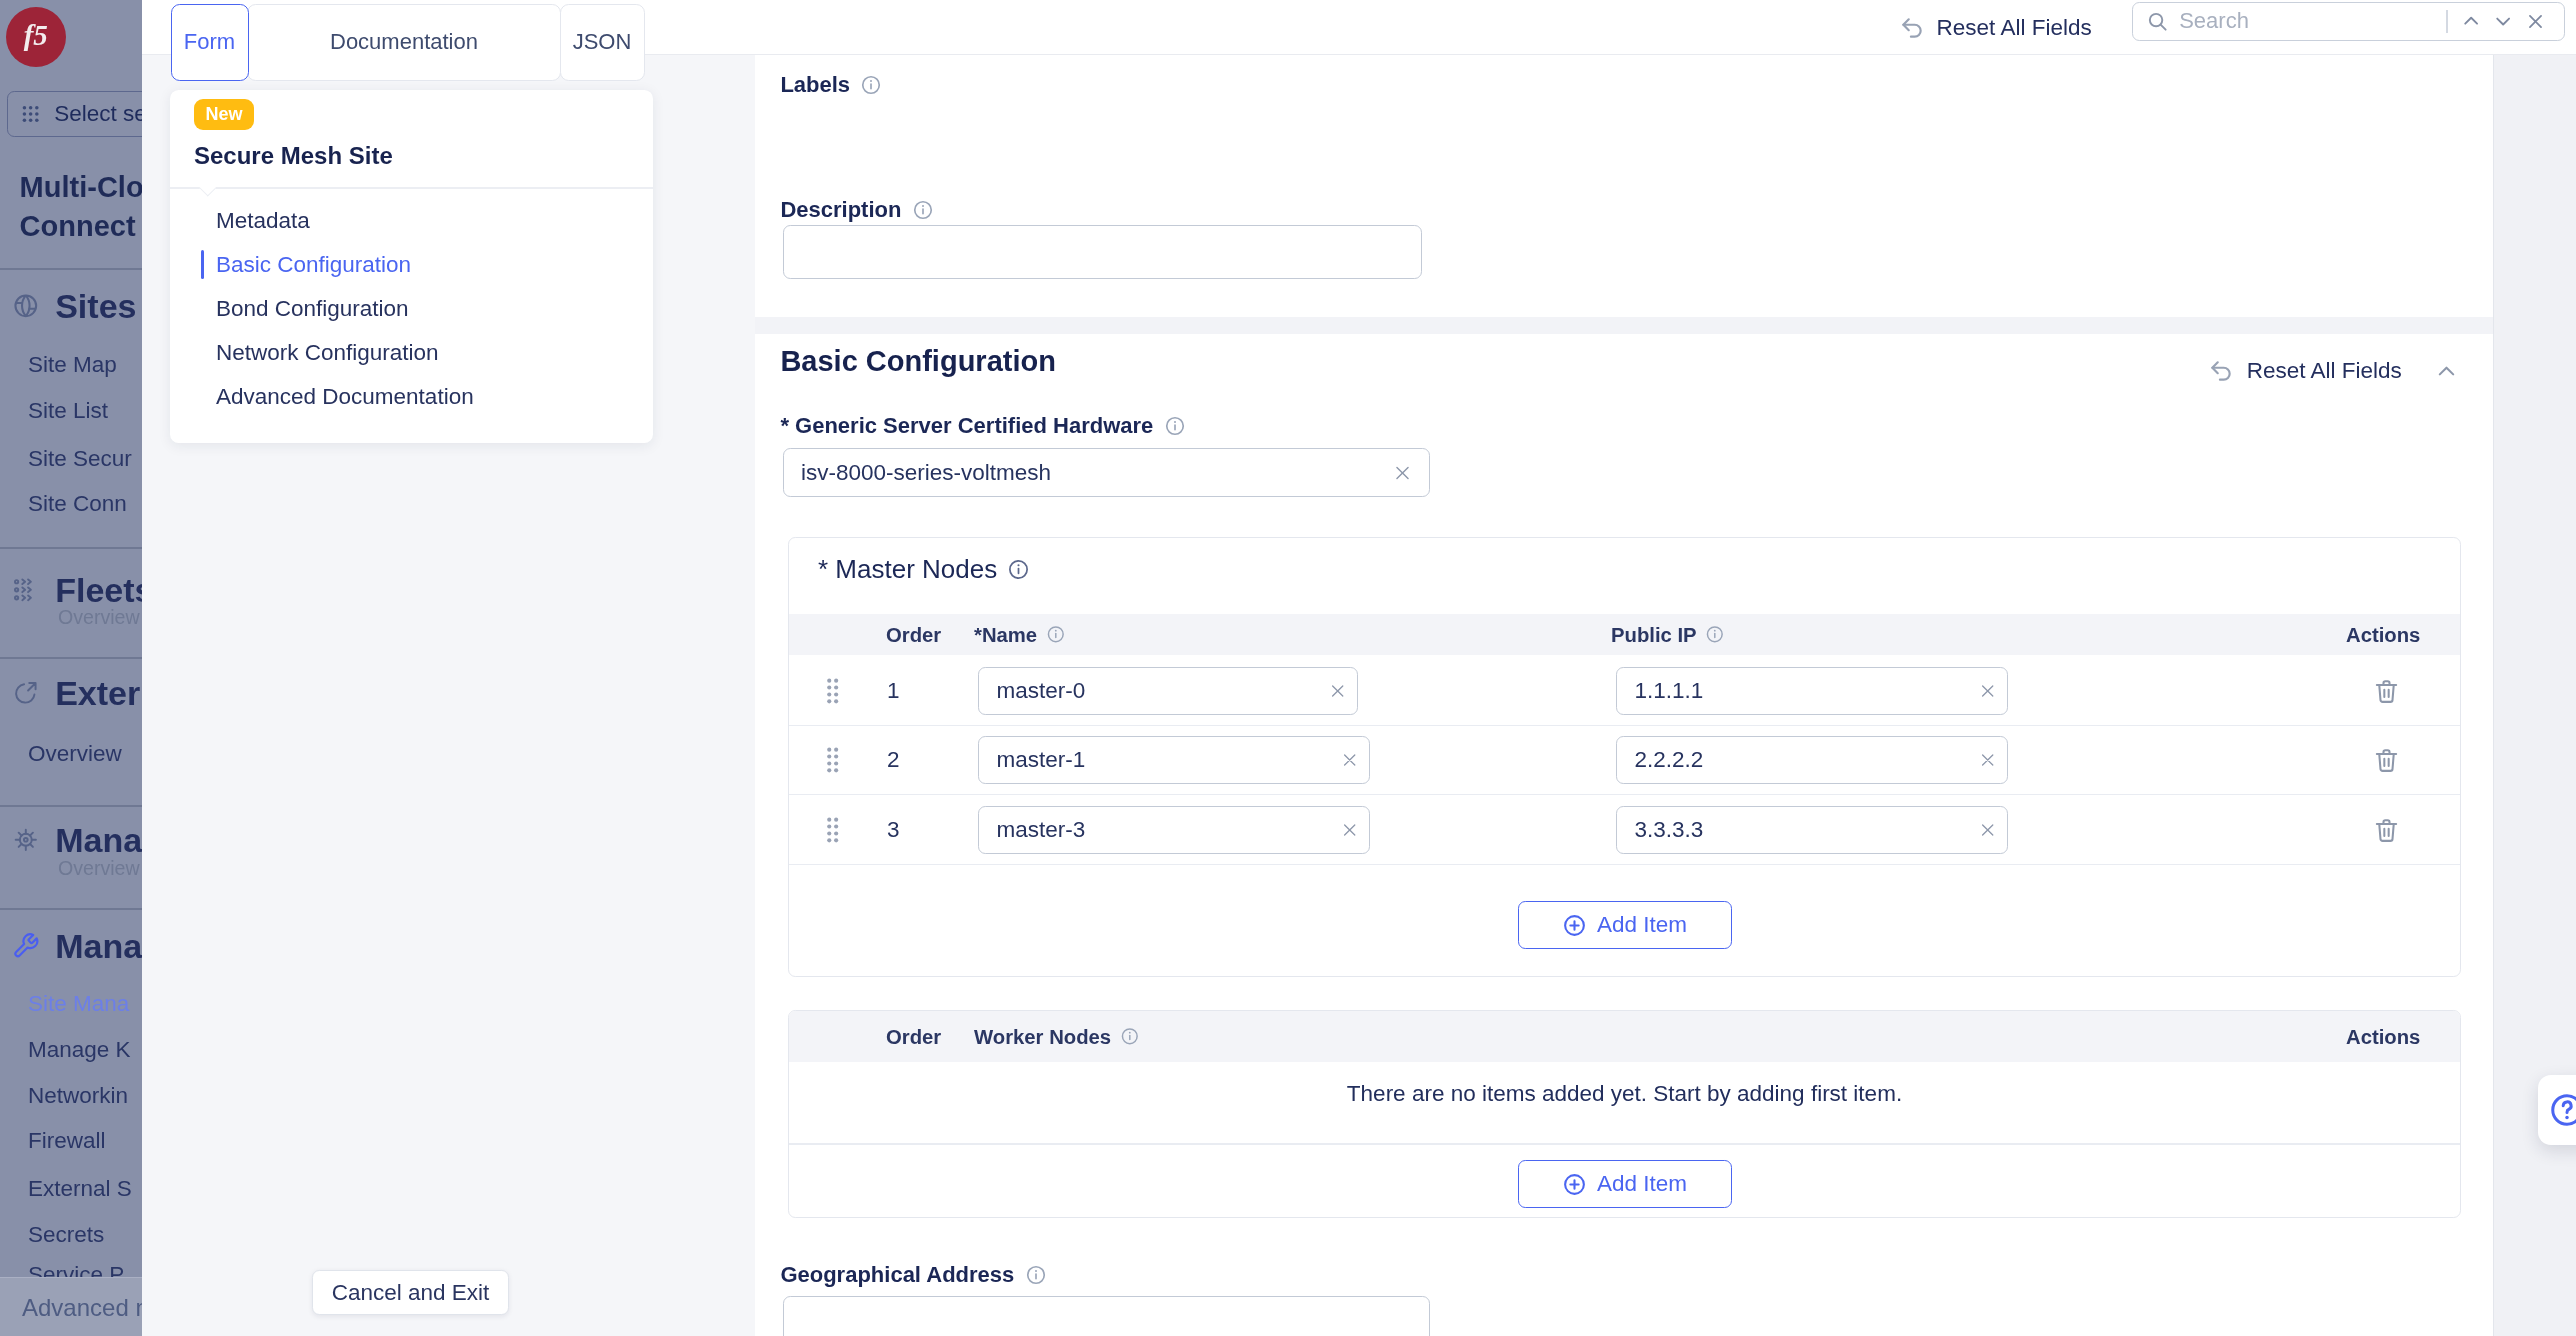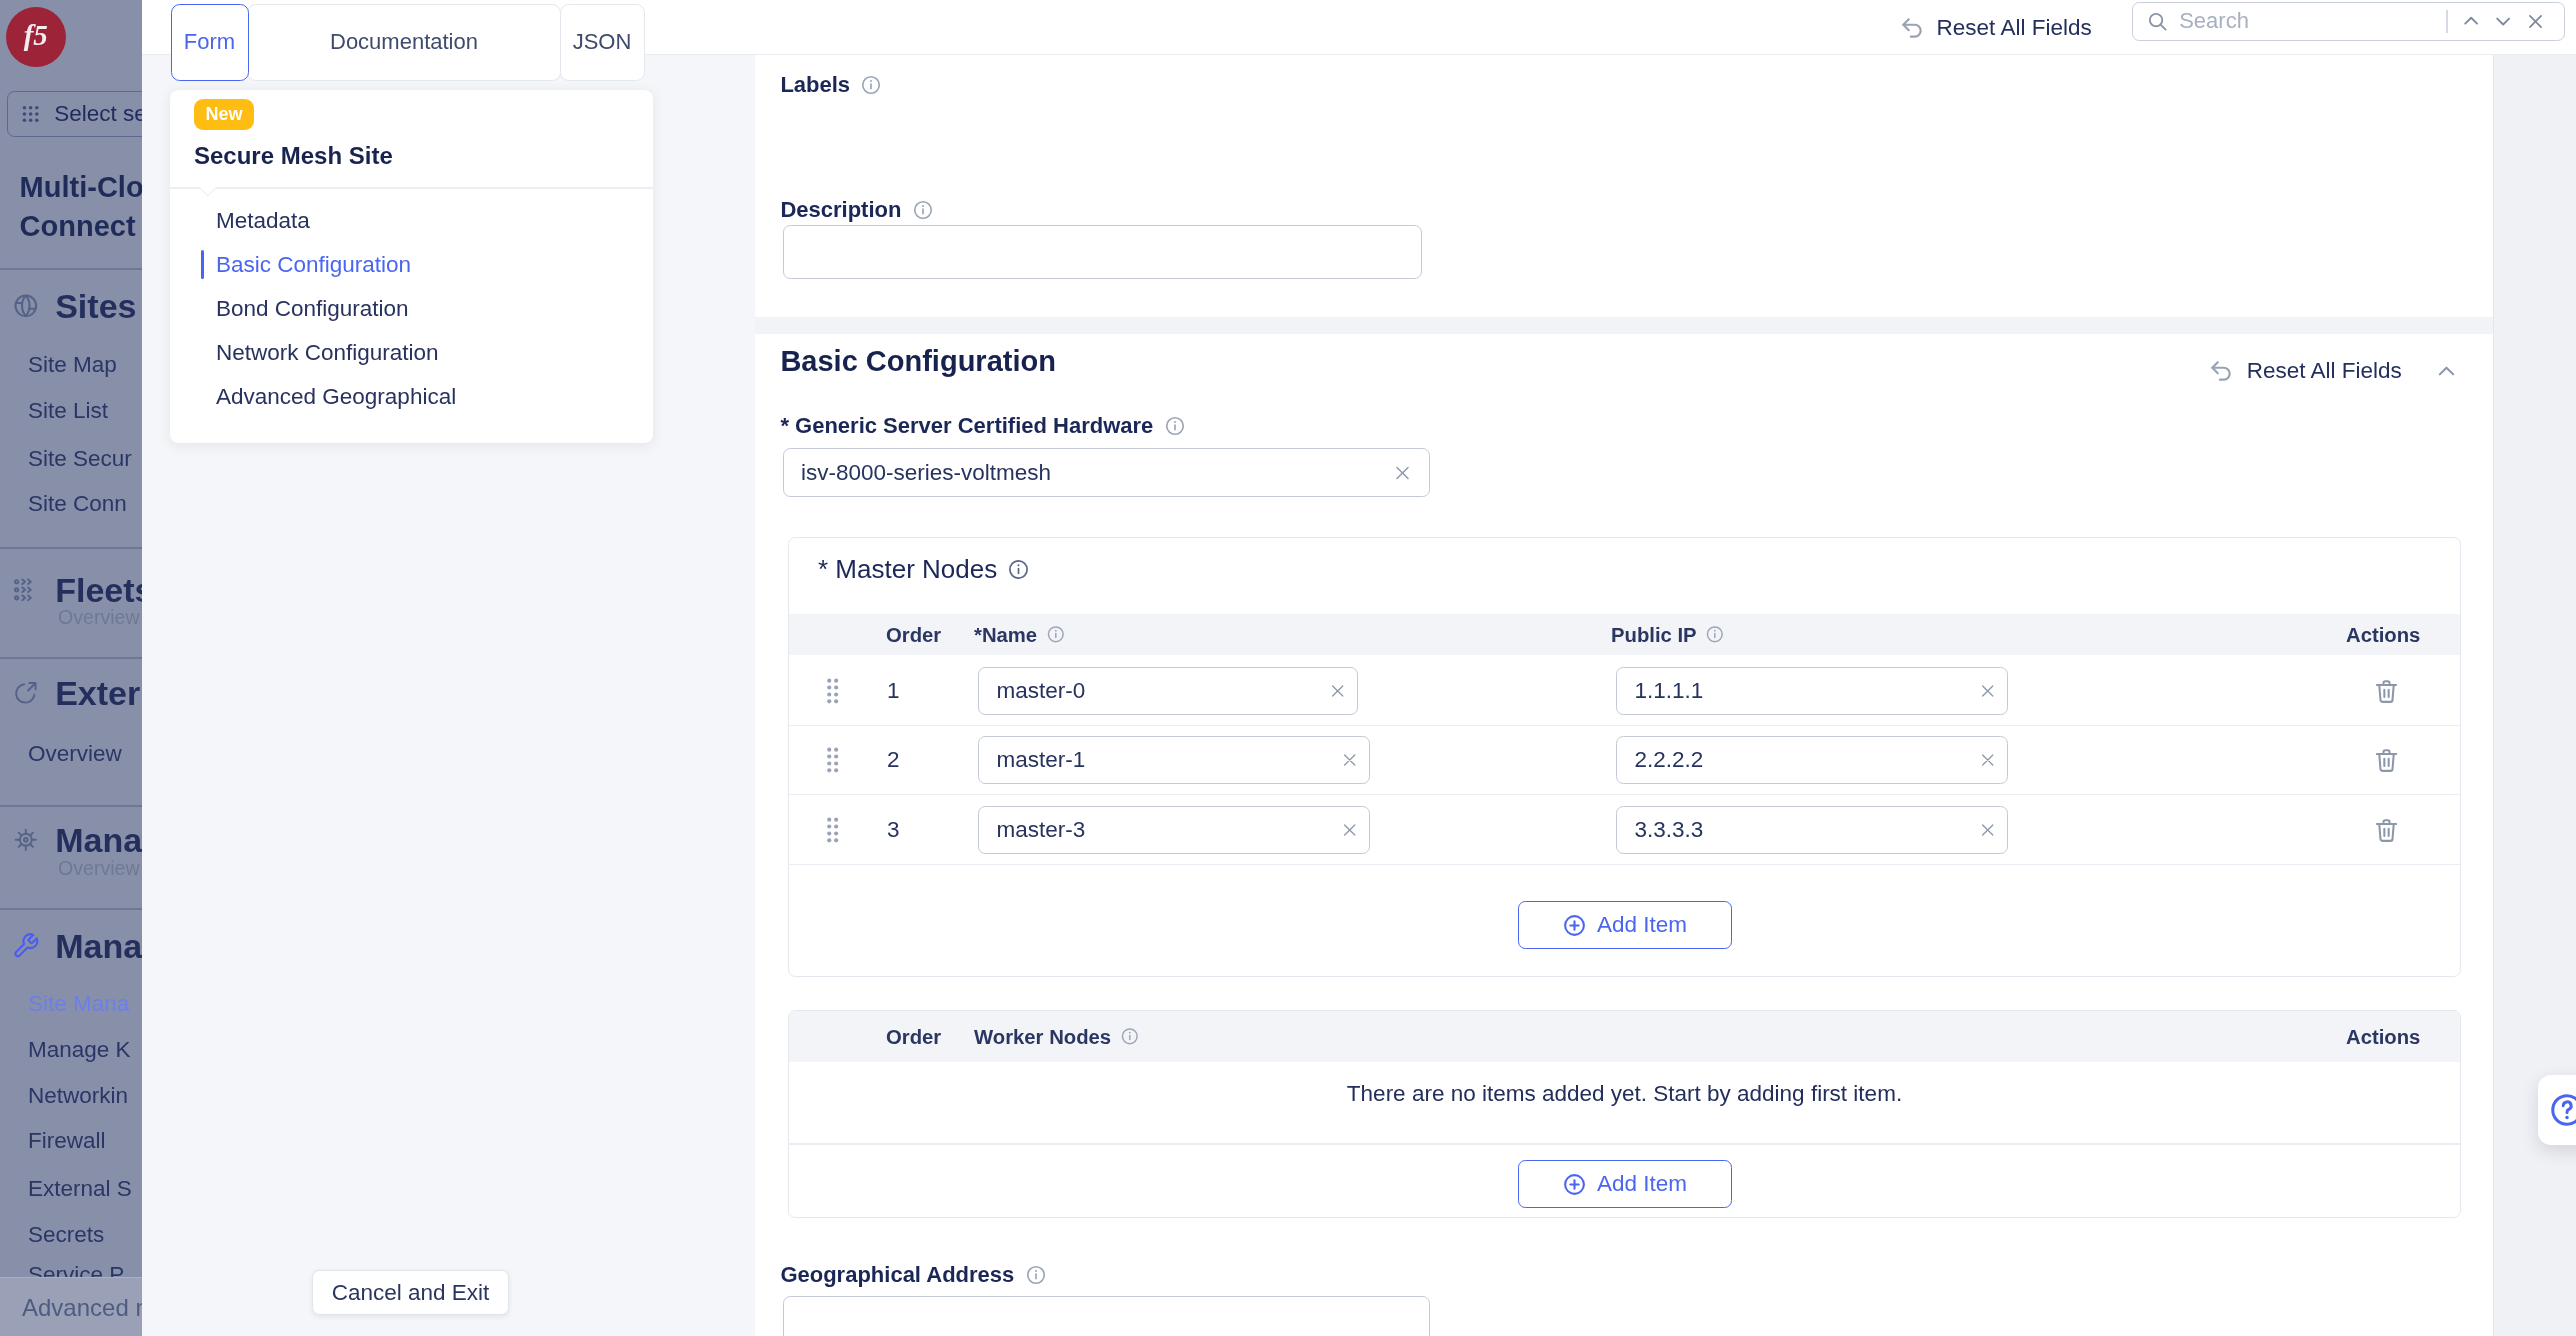--- a/index.html
+++ b/index.html
@@ -270,21 +270,21 @@
       <div class="step active">
           <span>Basic Configuration</span>
         </div>
       <div class="step">
           <span>Bond Configuration</span>
         </div>
       <div class="step">
           <span>Network Configuration</span>
         </div>
       <div class="step">
-          <span>Advanced Geographical</span>
+          <span>Advanced Documentation</span>
         </div>
     </div>
   </section>
 
   <button class="ghost-btn">
       <span>Cancel and Exit</span>
     </button>
 
   <div class="panel">
 

